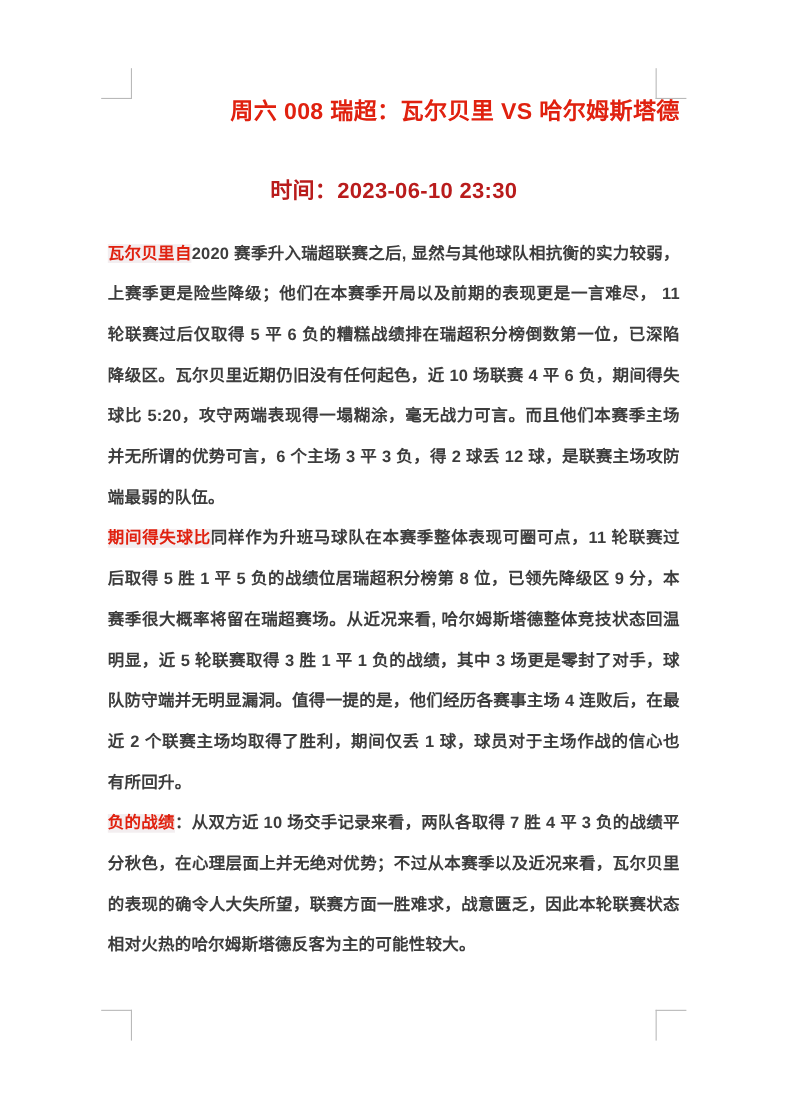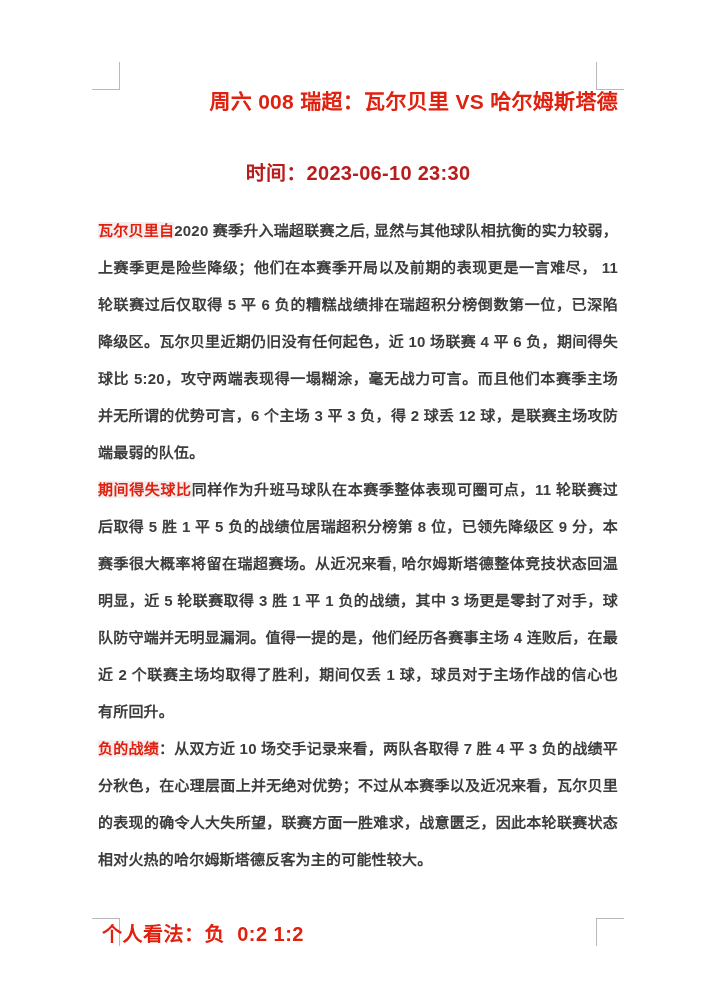--- a/index.html
+++ b/index.html
@@ -152,18 +152,15 @@
       <p class="para">
         <span class="hl">期间得失球比</span><span>同样作为升班马球队在本赛季整体表现可圈可点，11 轮联赛过后取得 5 胜 1 平 5 负的战绩位居瑞超积分榜第 8 位，已领先降级区 9 分，本赛季很大概率将留在瑞超赛场。从近况来看, 哈尔姆斯塔德整体竞技状态回温明显，近 5 轮联赛取得 3 胜 1 平 1 负的战绩，其中 3 场更是零封了对手，球队防守端并无明显漏洞。值得一提的是，他们经历各赛事主场 4 连败后，在最近 2 个联赛主场均取得了胜利，期间仅丢 1 球，球员对于主场作战的信心也有所回升。</span>
       </p>
 
       <p class="para">
         <span class="hl">负的战绩</span><span class="lead-plain">：</span><span>从双方近 10 场交手记录来看，两队各取得 7 胜 4 平 3 负的战绩平分秋色，在心理层面上并无绝对优势；不过从本赛季以及近况来看，瓦尔贝里的表现的确令人大失所望，联赛方面一胜难求，战意匮乏，因此本轮联赛状态相对火热的哈尔姆斯塔德反客为主的可能性较大。</span>
       </p>
 
     </div>
 
-    <div class="verdict">
-      <span>个人看法：</span><span>负</span>&nbsp;&nbsp;<span>0:2 1:2</span>
-    </div>
 
   </div>
 </div>
 
 </body></html>

